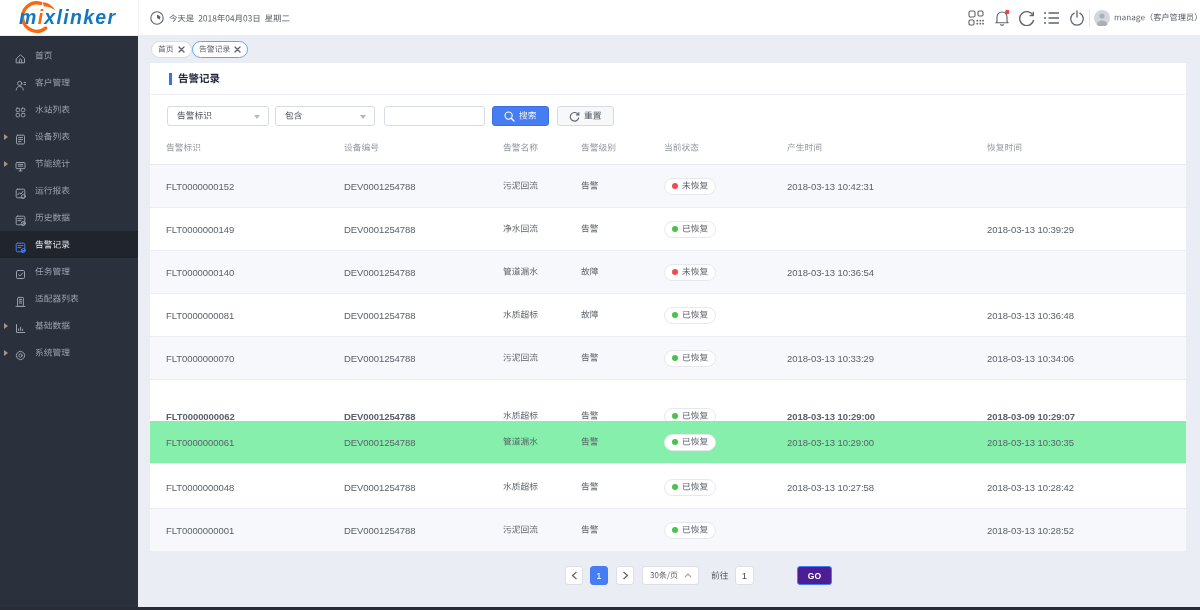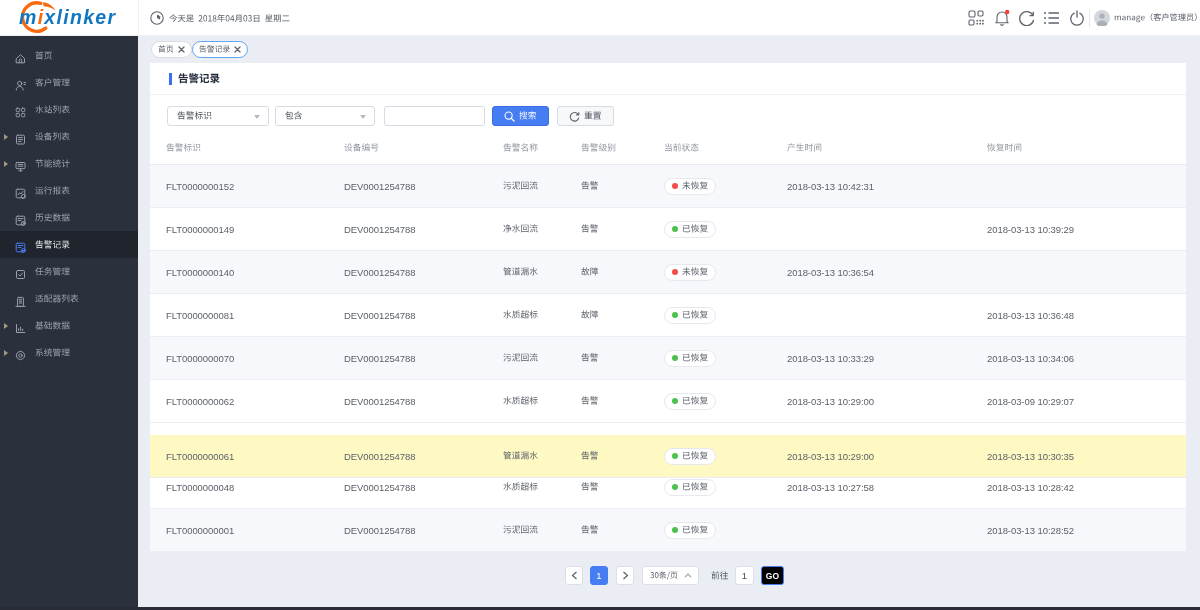--- a/index.html
+++ b/index.html
@@ -652,21 +652,21 @@
                   <use href="#g5DF2" xlink:href="#g5DF2" x="0"></use>
                   <use href="#g6062" xlink:href="#g6062" x="1000"></use>
                   <use href="#g590D" xlink:href="#g590D" x="2000"></use>
                 </g>
               </svg>
             </div>
           </div>
 <div class="cell lat" style="left:637px">2018-03-13 10:33:29</div>
 <div class="cell lat" style="left:837px">2018-03-13 10:34:06</div>
 </div>
-<div class="row" style="top:215px;">
+<div class="row" style="top:230px;font-weight:bold;">
 <div class="cell lat" style="left:16px">FLT0000000062</div>
 <div class="cell lat" style="left:194px">DEV0001254788</div>
 <div class="cell" style="left:353px">
             <svg class="ct" width="35.0" height="9.5" style="">
               <g transform="translate(0,7.70) scale(0.00875)" fill="#5b6169">
                 <use href="#g6C34" xlink:href="#g6C34" x="0"></use>
                 <use href="#g8D28" xlink:href="#g8D28" x="1000"></use>
                 <use href="#g8D85" xlink:href="#g8D85" x="2000"></use>
                 <use href="#g6807" xlink:href="#g6807" x="3000"></use>
               </g>
@@ -688,21 +688,21 @@
                   <use href="#g5DF2" xlink:href="#g5DF2" x="0"></use>
                   <use href="#g6062" xlink:href="#g6062" x="1000"></use>
                   <use href="#g590D" xlink:href="#g590D" x="2000"></use>
                 </g>
               </svg>
             </div>
           </div>
 <div class="cell lat" style="left:637px">2018-03-13 10:29:00</div>
 <div class="cell lat" style="left:837px">2018-03-09 10:29:07</div>
 </div>
-<div class="row" style="top:270px;background:#fef9c3;">
+<div class="row" style="top:256px;background:#86efac;">
 <div class="cell lat" style="left:16px">FLT0000000061</div>
 <div class="cell lat" style="left:194px">DEV0001254788</div>
 <div class="cell" style="left:353px">
             <svg class="ct" width="35.0" height="9.5" style="">
               <g transform="translate(0,7.70) scale(0.00875)" fill="#5b6169">
                 <use href="#g7BA1" xlink:href="#g7BA1" x="0"></use>
                 <use href="#g9053" xlink:href="#g9053" x="1000"></use>
                 <use href="#g6F0F" xlink:href="#g6F0F" x="2000"></use>
                 <use href="#g6C34" xlink:href="#g6C34" x="3000"></use>
               </g>
@@ -835,21 +835,21 @@
       <svg class="ct" width="17.5" height="9.5" style="">
         <g transform="translate(0,7.70) scale(0.00875)" fill="#565c66">
           <use href="#g524D" xlink:href="#g524D" x="0"></use>
           <use href="#g5F80" xlink:href="#g5F80" x="1000"></use>
         </g>
       </svg>
     </div>
 <div class="pbtn" style="left:597px;top:530px;width:19px;">
       <span style="font-size:9.5px;color:#464c55">1</span>
     </div>
-<div class="pbtn" style="left:623px;top:530px;width:23px;background:#000000;border-color:#477df2">
+<div class="pbtn" style="left:659px;top:530px;width:35px;background:#4c1d95;border-color:#477df2">
       <span style="font-size:8.5px;color:#fff;font-weight:bold;letter-spacing:.2px">GO</span>
     </div>
 </div>
 <div class="abs" style="left:0;top:607px;width:1200px;height:3px;background:#272c36"></div>
 <svg width="0" height="0" style="position:absolute">
 <defs>
 <path id="g002F" d="M11 179H78L377 -794H311Z"></path>
 <path id="g0030" d="M278 13C417 13 506 -113 506 -369C506 -623 417 -746 278 -746C138 -746 50 -623 50 -369C50 -113 138 13 278 13ZM278 -61C195 -61 138 -154 138 -369C138 -583 195 -674 278 -674C361 -674 418 -583 418 -369C418 -154 361 -61 278 -61Z"></path>
 <path id="g0031" d="M88 0H490V-76H343V-733H273C233 -710 186 -693 121 -681V-623H252V-76H88Z"></path>
 <path id="g0032" d="M44 0H505V-79H302C265 -79 220 -75 182 -72C354 -235 470 -384 470 -531C470 -661 387 -746 256 -746C163 -746 99 -704 40 -639L93 -587C134 -636 185 -672 245 -672C336 -672 380 -611 380 -527C380 -401 274 -255 44 -54Z"></path>

